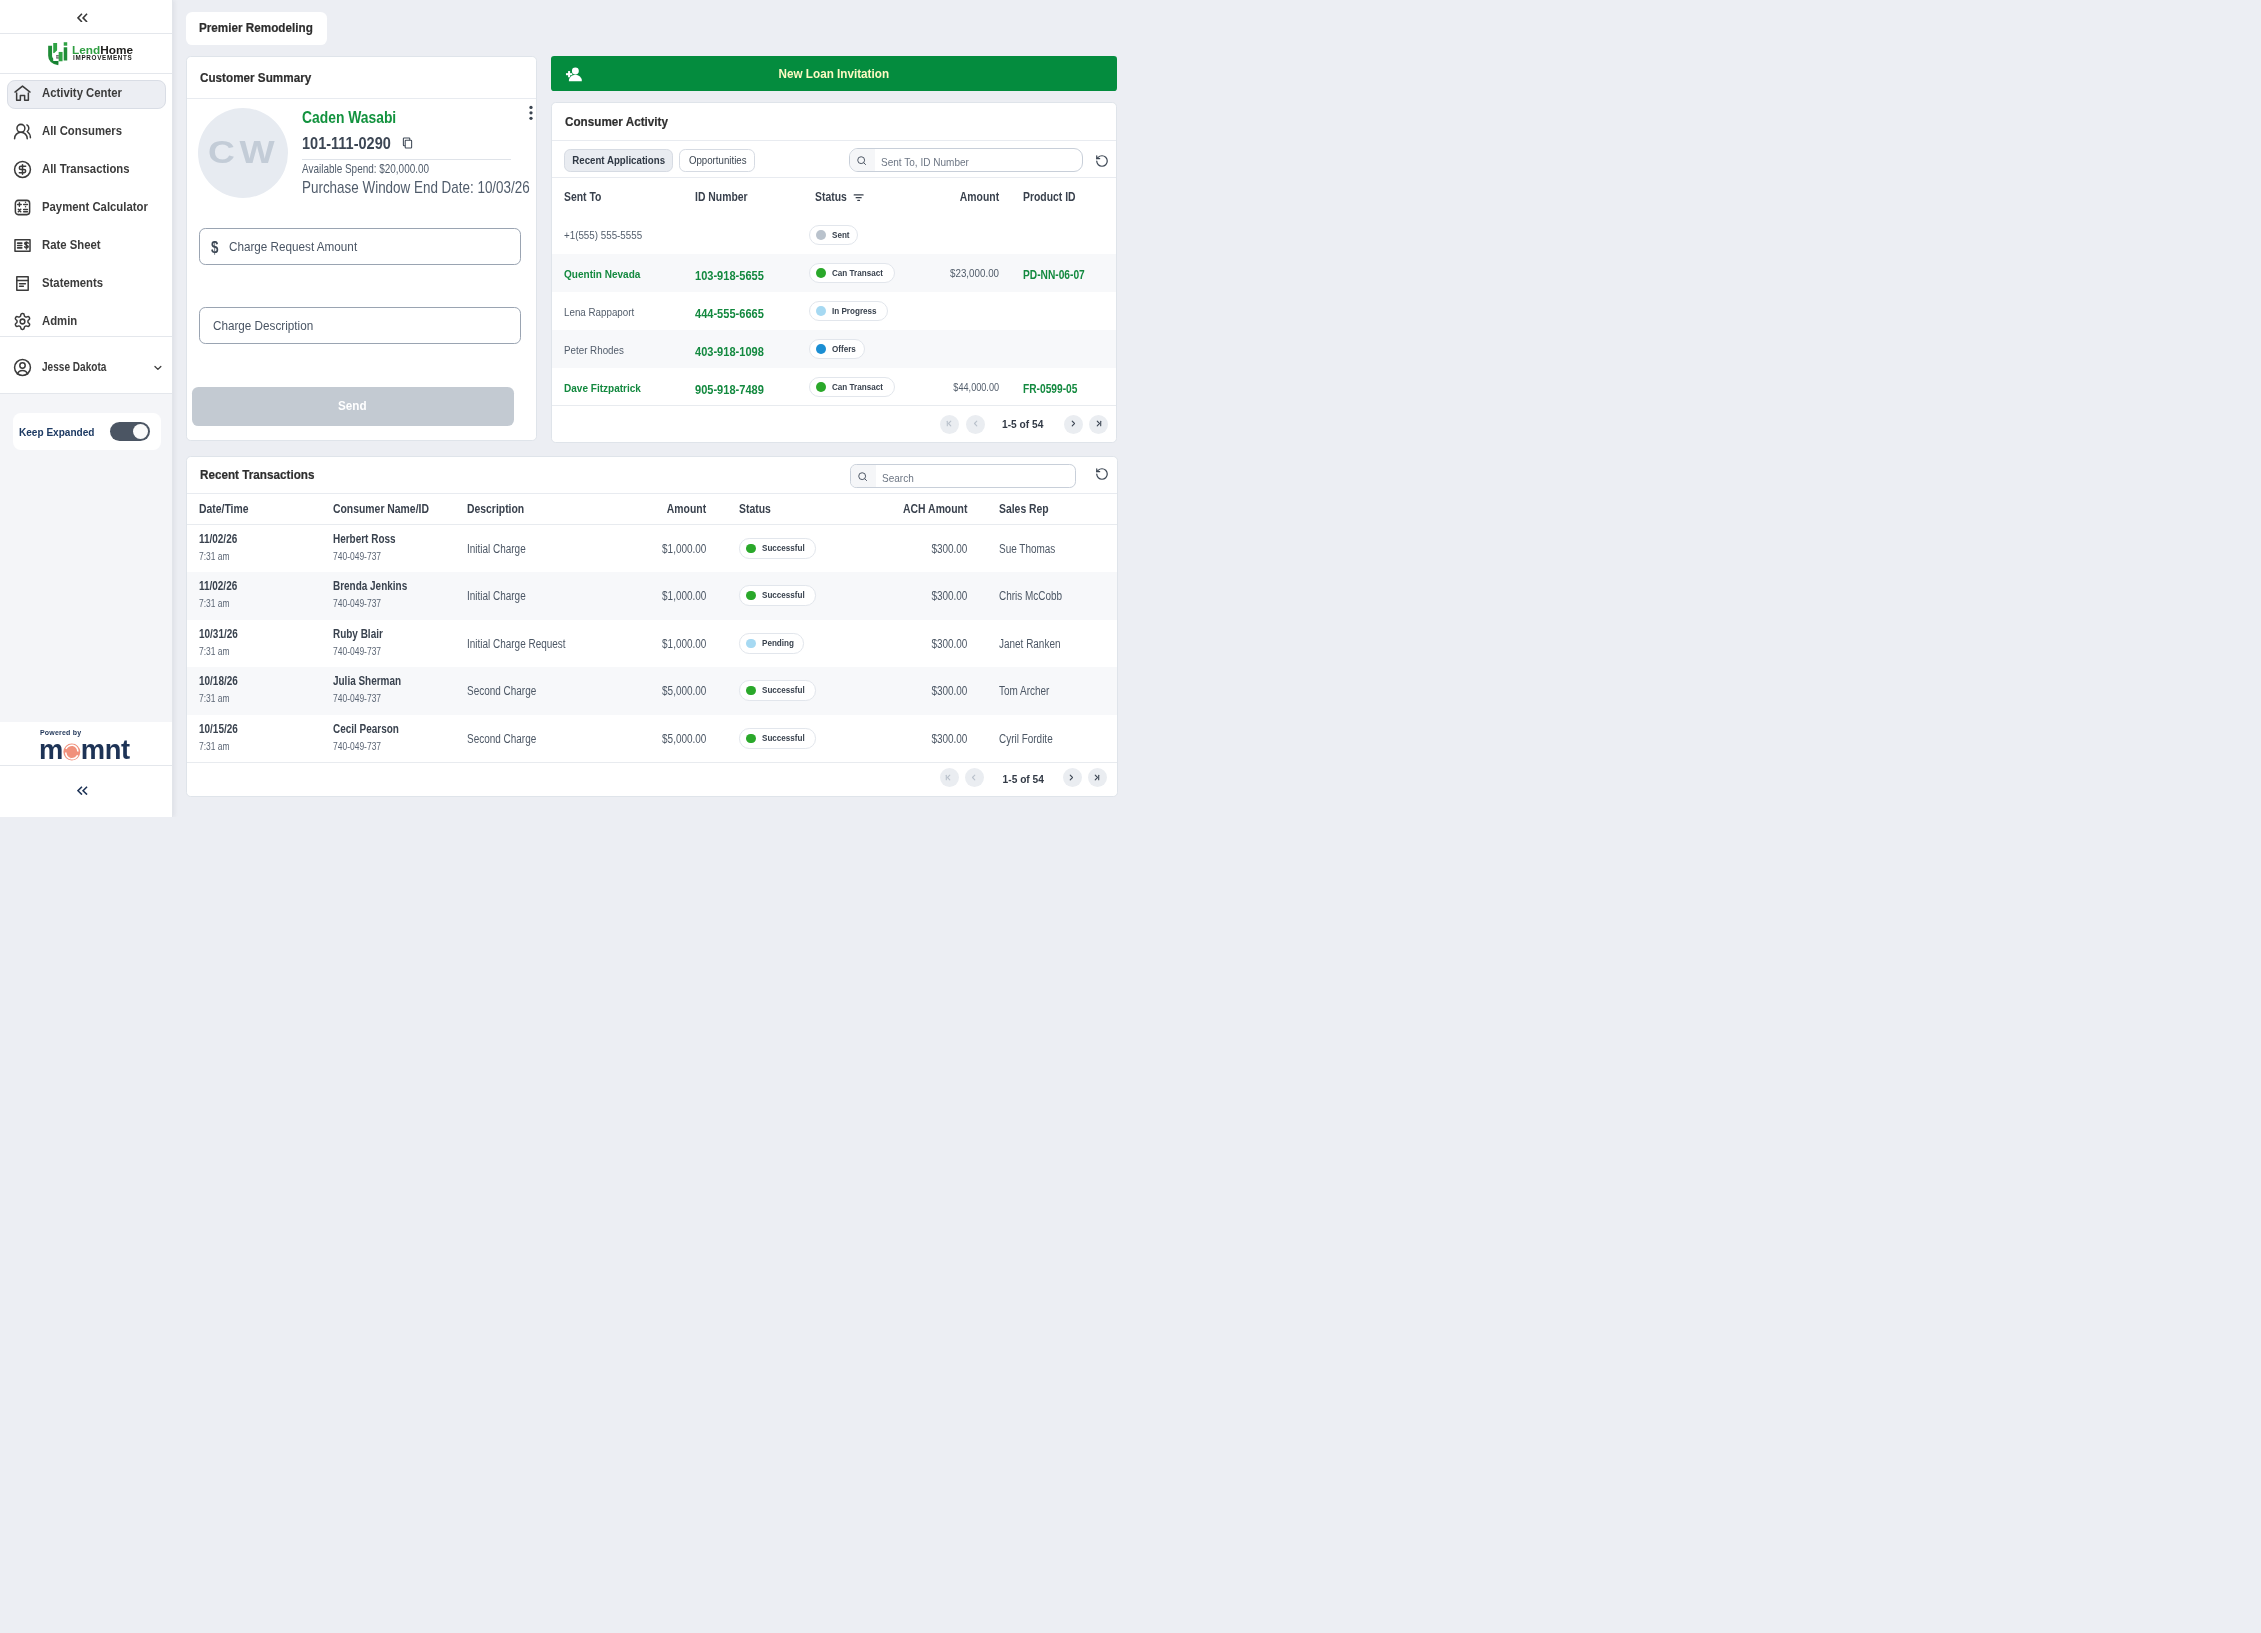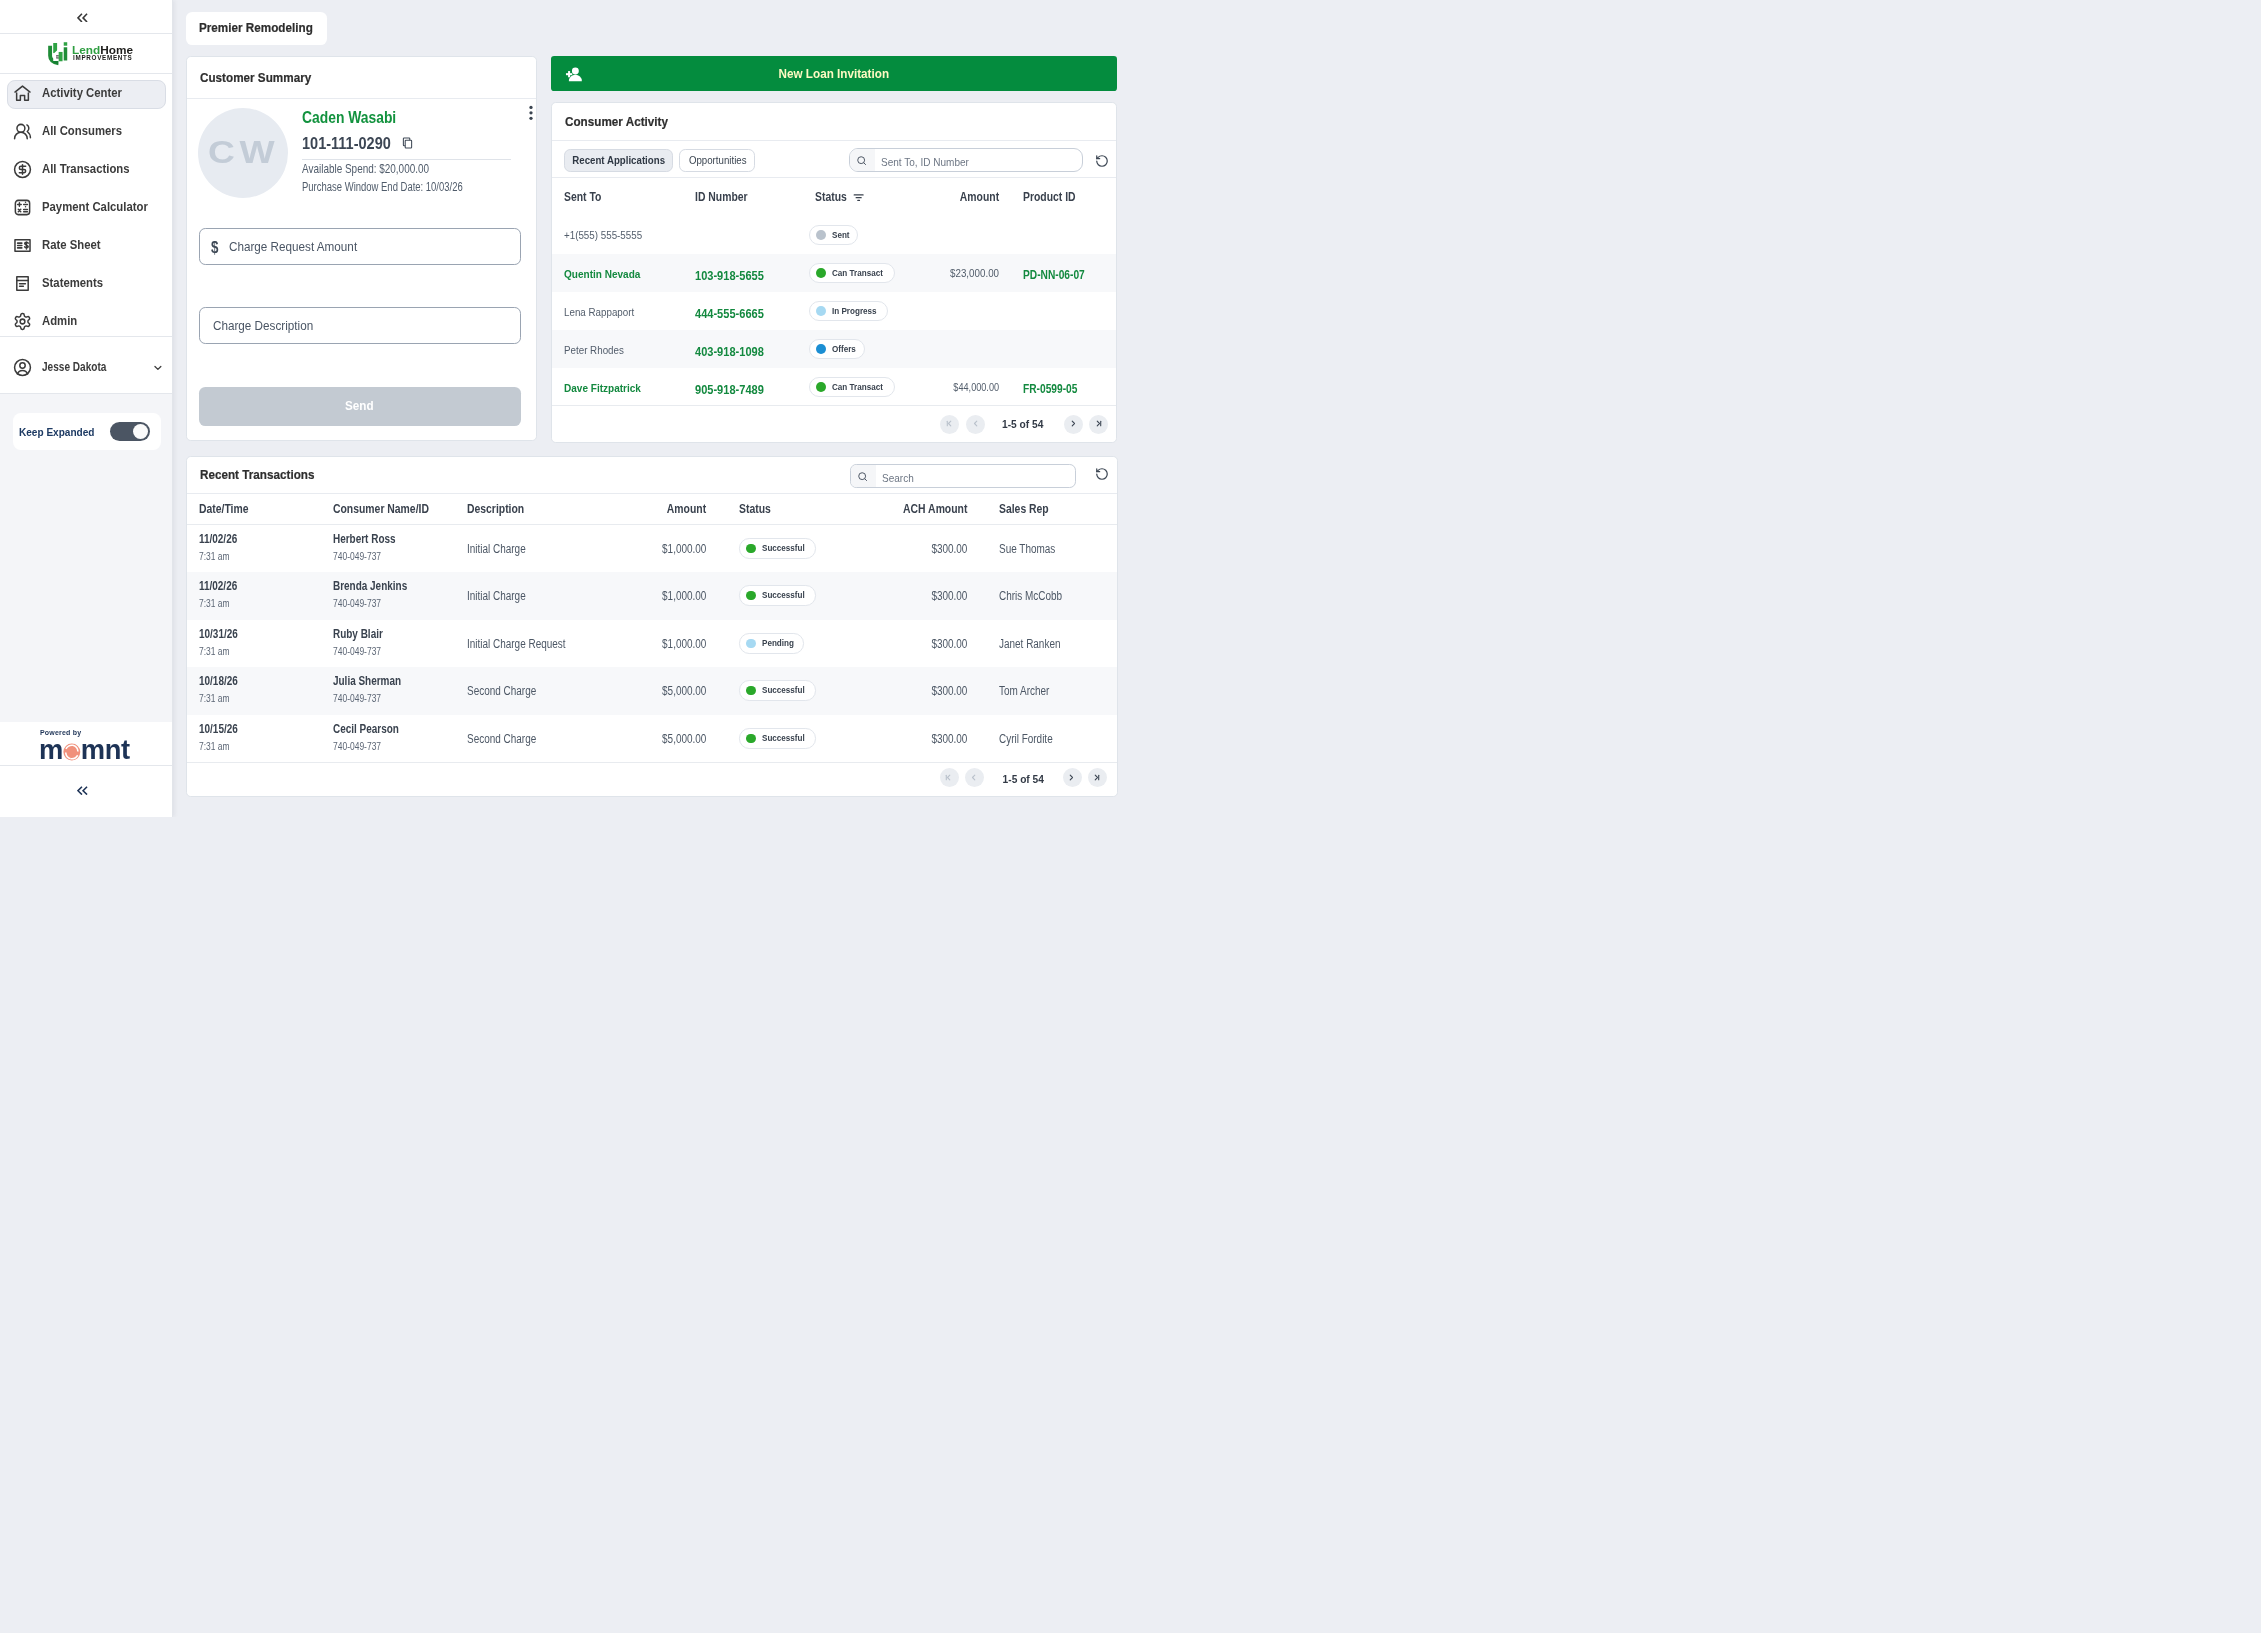--- a/index.html
+++ b/index.html
@@ -52,21 +52,21 @@
 
 .c-cust { left:12.6px; top:56px; width:351px; height:385px; }
 .c-cust .hd { position:absolute; left:0; top:0; width:100%; height:42px; border-bottom:0.8px solid #e8ebf0; }
 .avatar { position:absolute; left:11.8px; top:51px; width:90px; height:90px; border-radius:50%; background:#e7ebf1; }
 .avatar .ct { width:90px; top:27px; font-size:32px; font-weight:bold; color:#c3ccd7; }
 .cdiv { position:absolute; left:115px; top:102px; width:209px; border-top:0.8px solid #dfe3e9; }
 .kebab { position:absolute; left:337px; top:48px; }
 .inp { position:absolute; left:12px; width:322px; border:0.8px solid #9aa4b2; border-radius:6.3px; background:#fff; }
 .inp1 { top:171px; height:37px; }
 .inp2 { top:250px; height:37px; }
-.sendbtn { position:absolute; left:12px; top:330px; width:322px; height:39px; background:#c3cad2; border-radius:6.3px; }
+.sendbtn { position:absolute; left:5px; top:330px; width:322px; height:39px; background:#c3cad2; border-radius:6.3px; }
 
 
 .banner { position:absolute; left:378px; top:56px; width:566px; height:35px; background:#048c3e; border-radius:3.1px; }
 .banner svg { position:absolute; left:12.6px; top:8.6px; }
 
 
 .c-act { left:378px; top:102px; width:566px; height:341px; }
 .c-act .hd { position:absolute; left:0; top:0; width:100%; height:38px; border-bottom:0.8px solid #e8ebf0;text-decoration:underline; }
 .tabs { position:absolute; left:0; top:38px; width:100%; height:37px; border-bottom:0.8px solid #e8ebf0; }
 .tabbtn { position:absolute; top:7.5px; height:23.6px; border-radius:6.3px; }
@@ -240,21 +240,21 @@
         <div class="ct" style="width:90px;top:29px;font-size:31px;font-weight:bold;color:#c3ccd7;line-height:31px;letter-spacing:3.9px"><span style="transform:scaleX(1.2)">CW</span></div>
       </div>
     <div class="lt" style="left:115px;top:50px;font-size:16.5px;font-weight:bold;color:#12923e;line-height:20.4px"><span style="transform:scaleX(.84)">Caden Wasabi</span></div>
     <div class="lt" style="left:115px;top:76px;font-size:16.5px;font-weight:bold;color:#3c4654;line-height:20.4px"><span style="transform:scaleX(.88)">101-111-0290</span></div>
     <svg class="abs" style="left:215px;top:79px" width="11" height="14" viewBox="0 0 24 28" fill="none" stroke="#3f4956" stroke-width="2.3">
         <rect x="7" y="8" width="14" height="17" rx="1.5"></rect>
         <path d="M17 8V4.5 Q17 3 15.5 3H4.5Q3 3 3 4.5v14Q3 20 4.5 20H7"></path>
       </svg>
     <div class="cdiv"></div>
     <div class="lt" style="left:115px;top:104px;font-size:12.6px;color:#505c6b;line-height:17.3px"><span style="transform:scaleX(.79)">Available Spend: $20,000.00</span></div>
-    <div class="lt" style="left:115px;top:122px;font-size:12px;color:#505c6b;line-height:17.3px"><span style="transform:scaleX(.79)">Purchase Window End Date: 10/03/26</span></div>
+    <div class="lt" style="left:115px;top:122px;font-size:17px;color:#505c6b;line-height:17.3px"><span style="transform:scaleX(.79)">Purchase Window End Date: 10/03/26</span></div>
     <svg class="kebab" width="14" height="15.7" viewBox="0 0 18 20" fill="#3a4450">
         <circle cx="9" cy="3" r="2.1"></circle>
         <circle cx="9" cy="10" r="2.1"></circle>
         <circle cx="9" cy="17" r="2.1"></circle>
       </svg>
     <div class="inp inp1">
       <div class="lt" style="left:11px;top:8.6px;font-size:15.7px;font-weight:bold;color:#3e4956;line-height:19px"><span style="transform:scaleX(.85)">$</span></div>
       <div class="lt" style="left:29px;top:10.2px;font-size:13px;color:#4a5564;line-height:16.5px"><span style="transform:scaleX(.9)">Charge Request Amount</span></div>
     </div>
     <div class="inp inp2">

